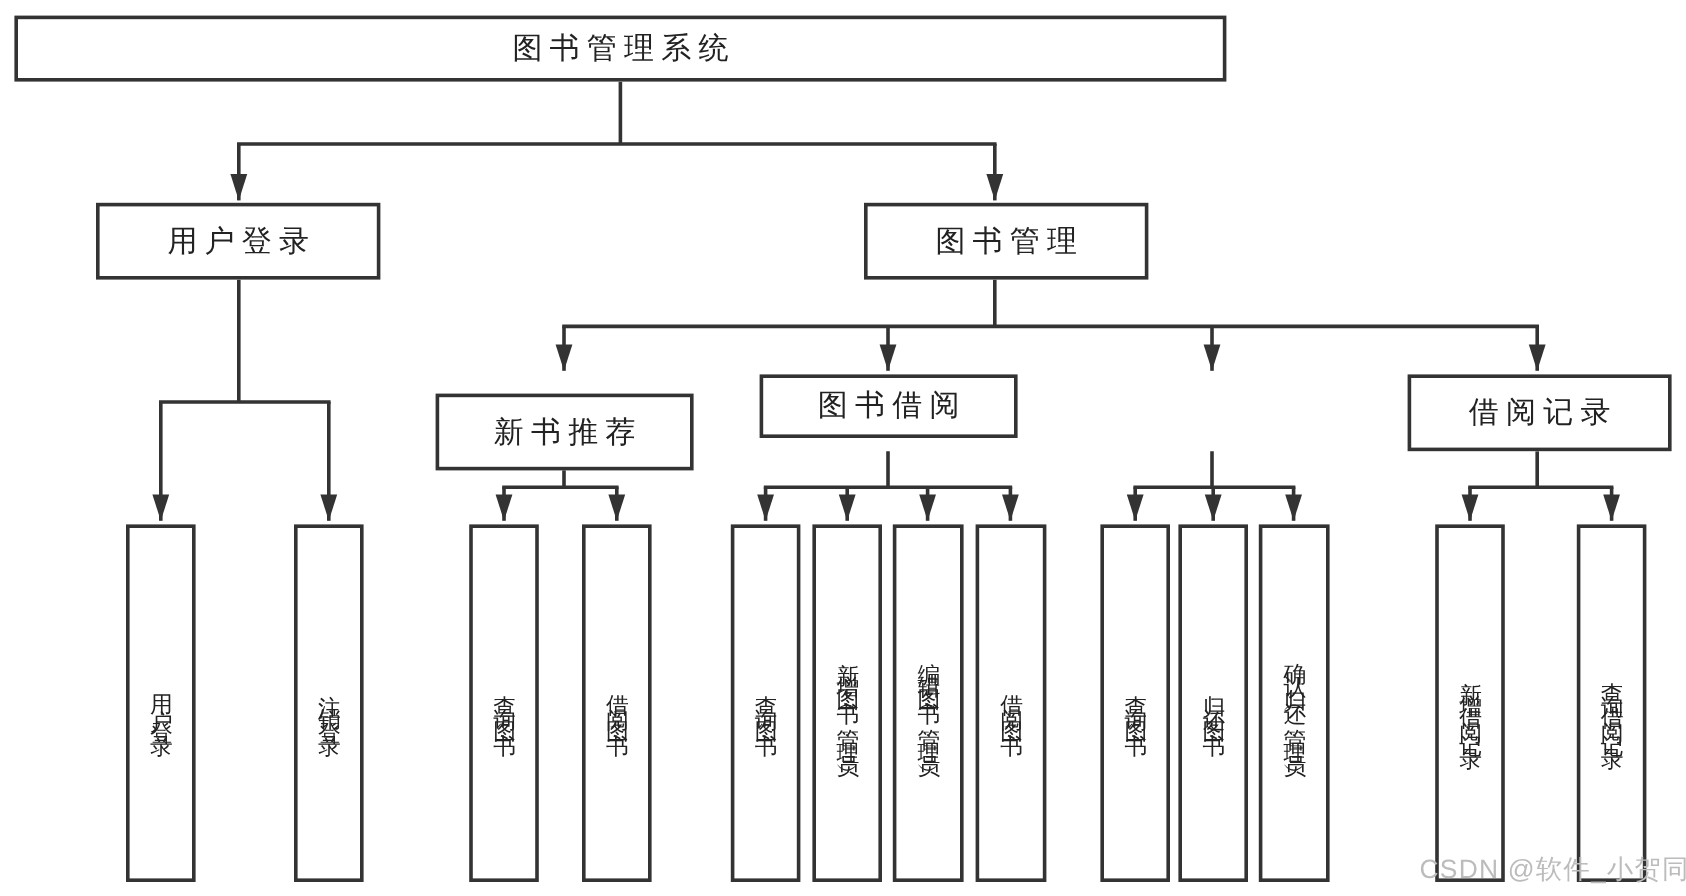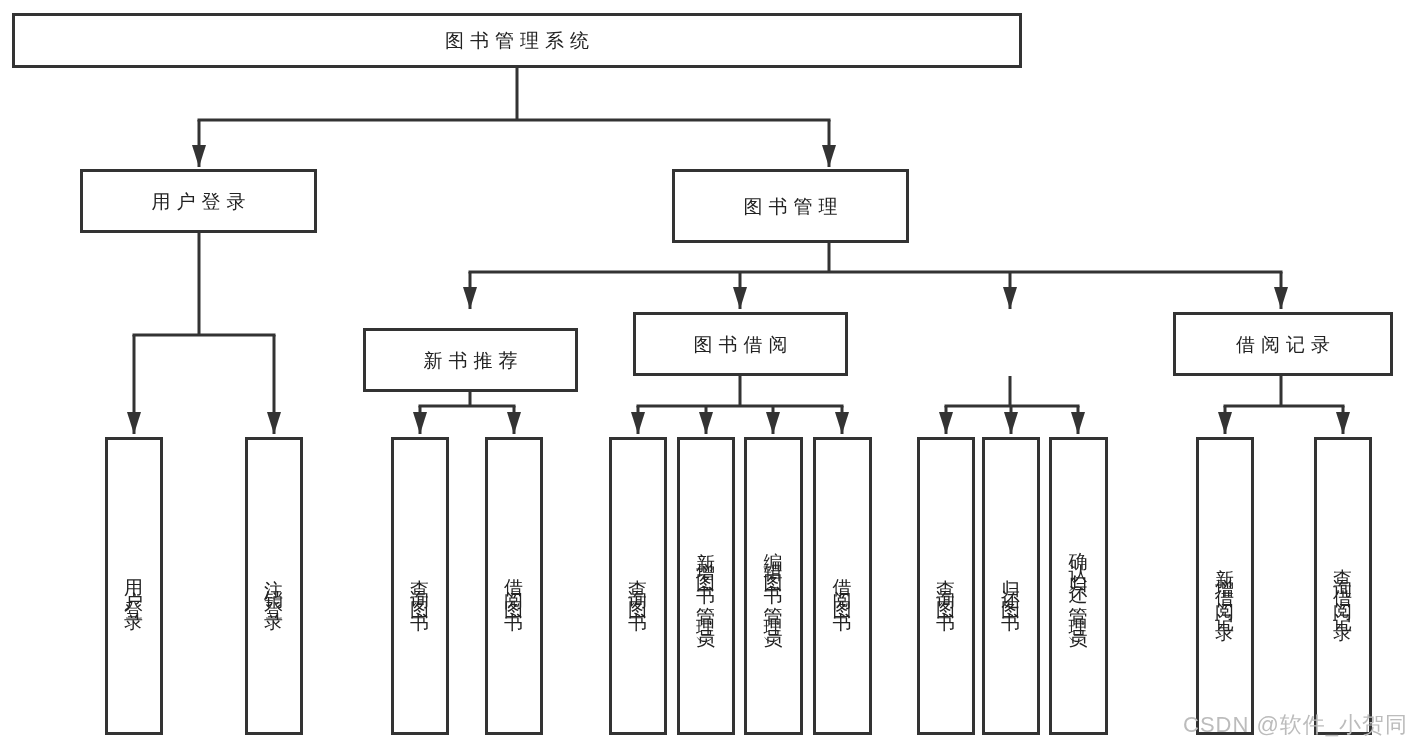--- a/index.html
+++ b/index.html
@@ -32,21 +32,21 @@
     position: absolute;
     box-sizing: border-box;
     background: #ffffff;
     border: 3px solid var(--box-border);
     display: flex;
     align-items: center;
     justify-content: center;
     color: var(--text);
   }
   .box.h .label {
-    font-size: 19px;
+    font-size: 25px;
     letter-spacing: 6px;
     text-indent: 6px; 
     white-space: nowrap;
     line-height: 1;
   }
   .box.v .label {
     writing-mode: vertical-rl;
     text-orientation: mixed;
     font-size: 19px;
     letter-spacing: 11px;
@@ -111,28 +111,28 @@
     </g>
   </svg>
 
   <div class="box h" style="left:12px; top:13px; width:1010px; height:55px;">
     <span class="label">图书管理系统</span>
   </div>
 
   <div class="box h" style="left:80px; top:169px; width:237px; height:64px;">
     <span class="label">用户登录</span>
   </div>
-  <div class="box h" style="left:672px; top:169px; width:237px; height:74px;">
+  <div class="box h" style="left:720px; top:169px; width:237px; height:64px;">
     <span class="label">图书管理</span>
   </div>
 
   <div class="box h" style="left:363px; top:312px; width:215px; height:64px;margin-top:16px;">
     <span class="label">新书推荐</span>
   </div>
-  <div class="box h" style="left:633px; top:312px; width:215px; height:64px;">
+  <div class="box h" style="left:633px; top:312px; width:215px; height:53px;">
     <span class="label">图书借阅</span>
   </div>
   <div class="box h" style="left:1173px; top:312px; width:220px; height:64px;">
     <span class="label">借阅记录</span>
   </div>
 
   <div class="box v" style="left:105px; top:437px; width:58px; height:298px;">
     <span class="label">用户登录</span>
   </div>
   <div class="box v" style="left:245px; top:437px; width:58px; height:298px;">

